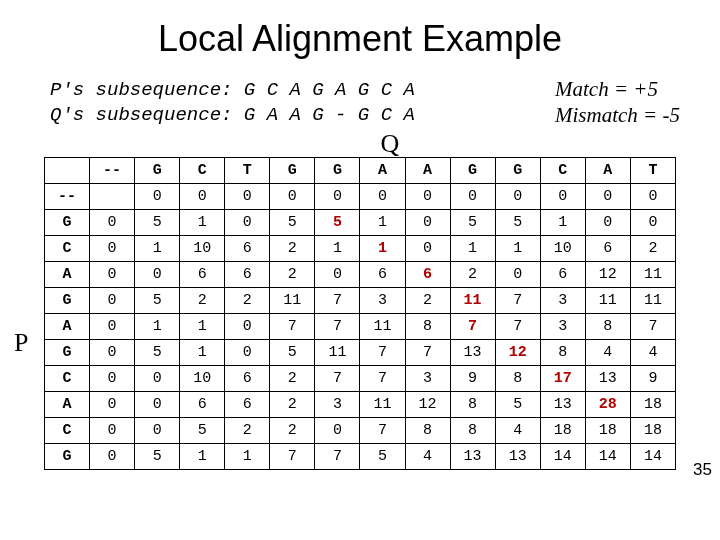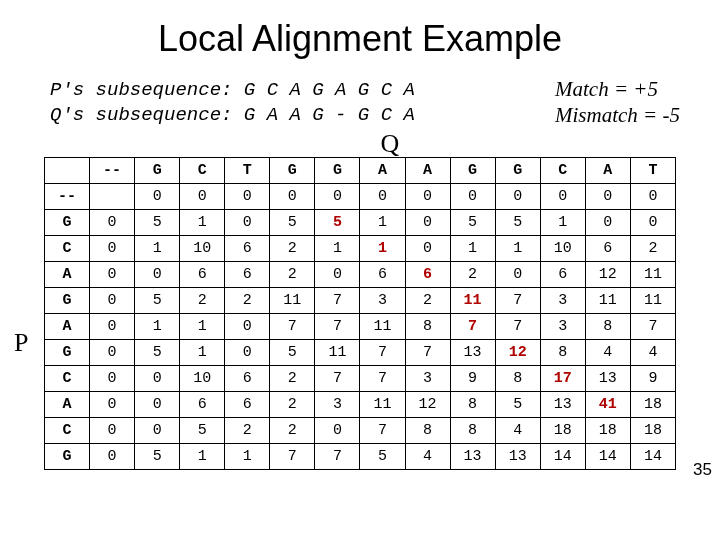--- a/index.html
+++ b/index.html
@@ -253,21 +253,21 @@
           <td>0</td>
           <td>6</td>
           <td>6</td>
           <td>2</td>
           <td>3</td>
           <td>11</td>
           <td>12</td>
           <td>8</td>
           <td>5</td>
           <td>13</td>
-          <td class="hl">41</td>
+          <td class="hl">28</td>
           <td>18</td>
         </tr>
         <tr>
           <th>C</th>
           <td>0</td>
           <td>0</td>
           <td>5</td>
           <td>2</td>
           <td>2</td>
           <td>0</td>

